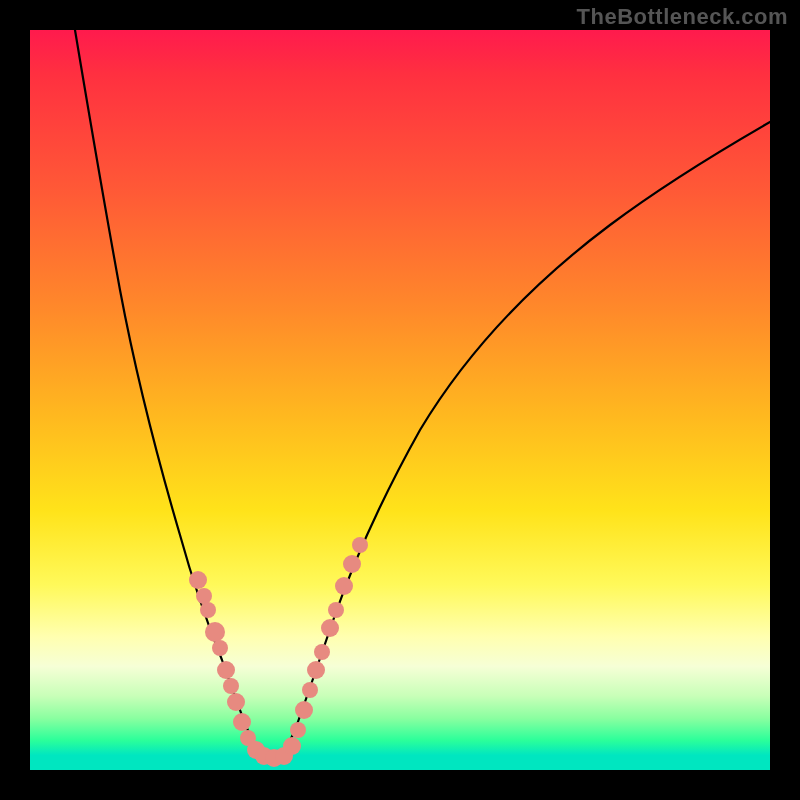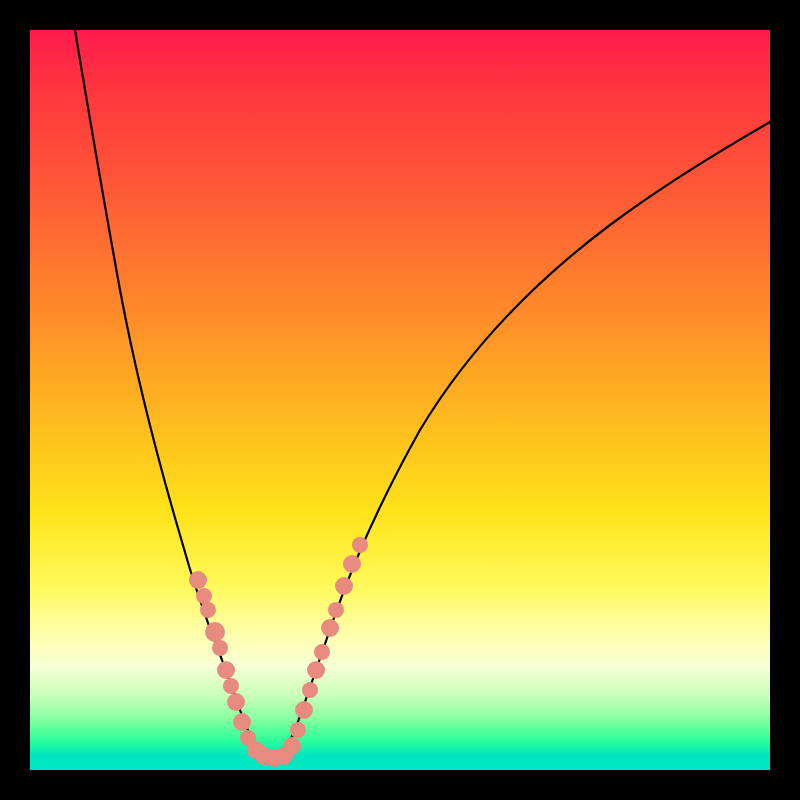--- a/index.html
+++ b/index.html
@@ -67,20 +67,21 @@
   }
   .dot {
     fill: #e78a80;
     stroke: none;
   }
 </style>
 </head>
 <body>
 
 <div class="frame">
+  <div class="watermark">TheBottleneck.com</div>
 
   <div class="plot">
     <svg class="curve-svg" viewBox="0 0 740 740" preserveAspectRatio="none">
 
       <path class="curve-path" d="M45 0
                C55 60, 70 150, 90 260
                C105 340, 125 420, 150 505
                C163 552, 178 595, 192 630
                C202 658, 212 688, 222 710
                C228 722, 234 728, 240 730"></path>

